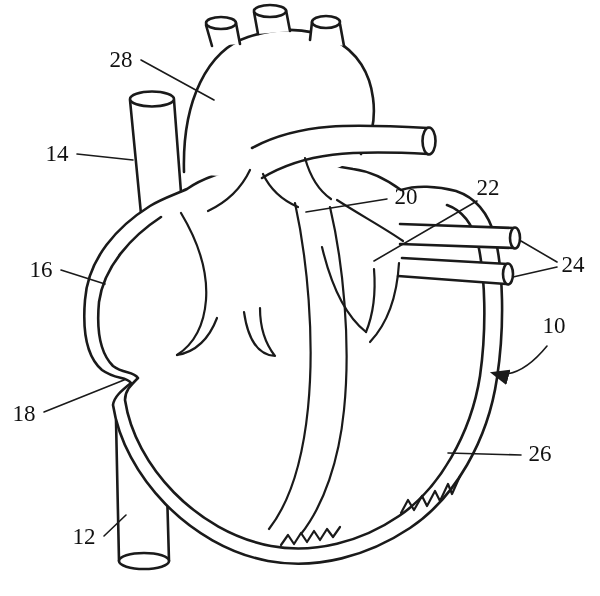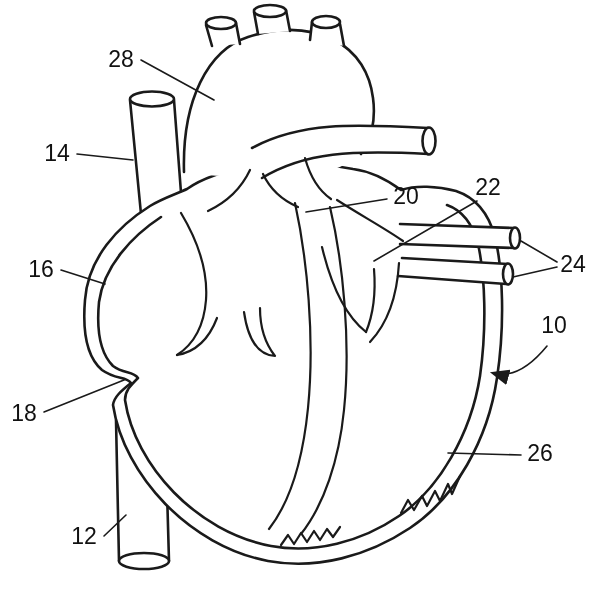--- a/index.html
+++ b/index.html
@@ -1,21 +1,21 @@
 <!DOCTYPE html>
 <html><head>
 <meta charset="utf-8">
 <style>
   html, body { margin: 0; padding: 0; background: #ffffff; }
   .figure-canvas {
     position: relative;
     width: 600px;
     height: 596px;
     background: #ffffff;
-    font-family: Liberation Sans, sans-serif;
+    font-family: Liberation Serif, serif;
     overflow: hidden;
   }
   svg { display: block; }
   .outline  { fill: #ffffff; stroke: #1a1a1a; stroke-width: 2.6; stroke-linecap: round; stroke-linejoin: round; }
   .stroke   { fill: none;    stroke: #1a1a1a; stroke-width: 2.6; stroke-linecap: round; stroke-linejoin: round; }
   .stroke-thin { fill: none; stroke: #1a1a1a; stroke-width: 2.2; stroke-linecap: round; stroke-linejoin: round; }
   .fillonly { fill: #ffffff; stroke: none; }
   .leader   { fill: none; stroke: #1a1a1a; stroke-width: 1.6; stroke-linecap: round; }
   .ref-label { font-size: 23px; fill: #111111; }
 </style>

